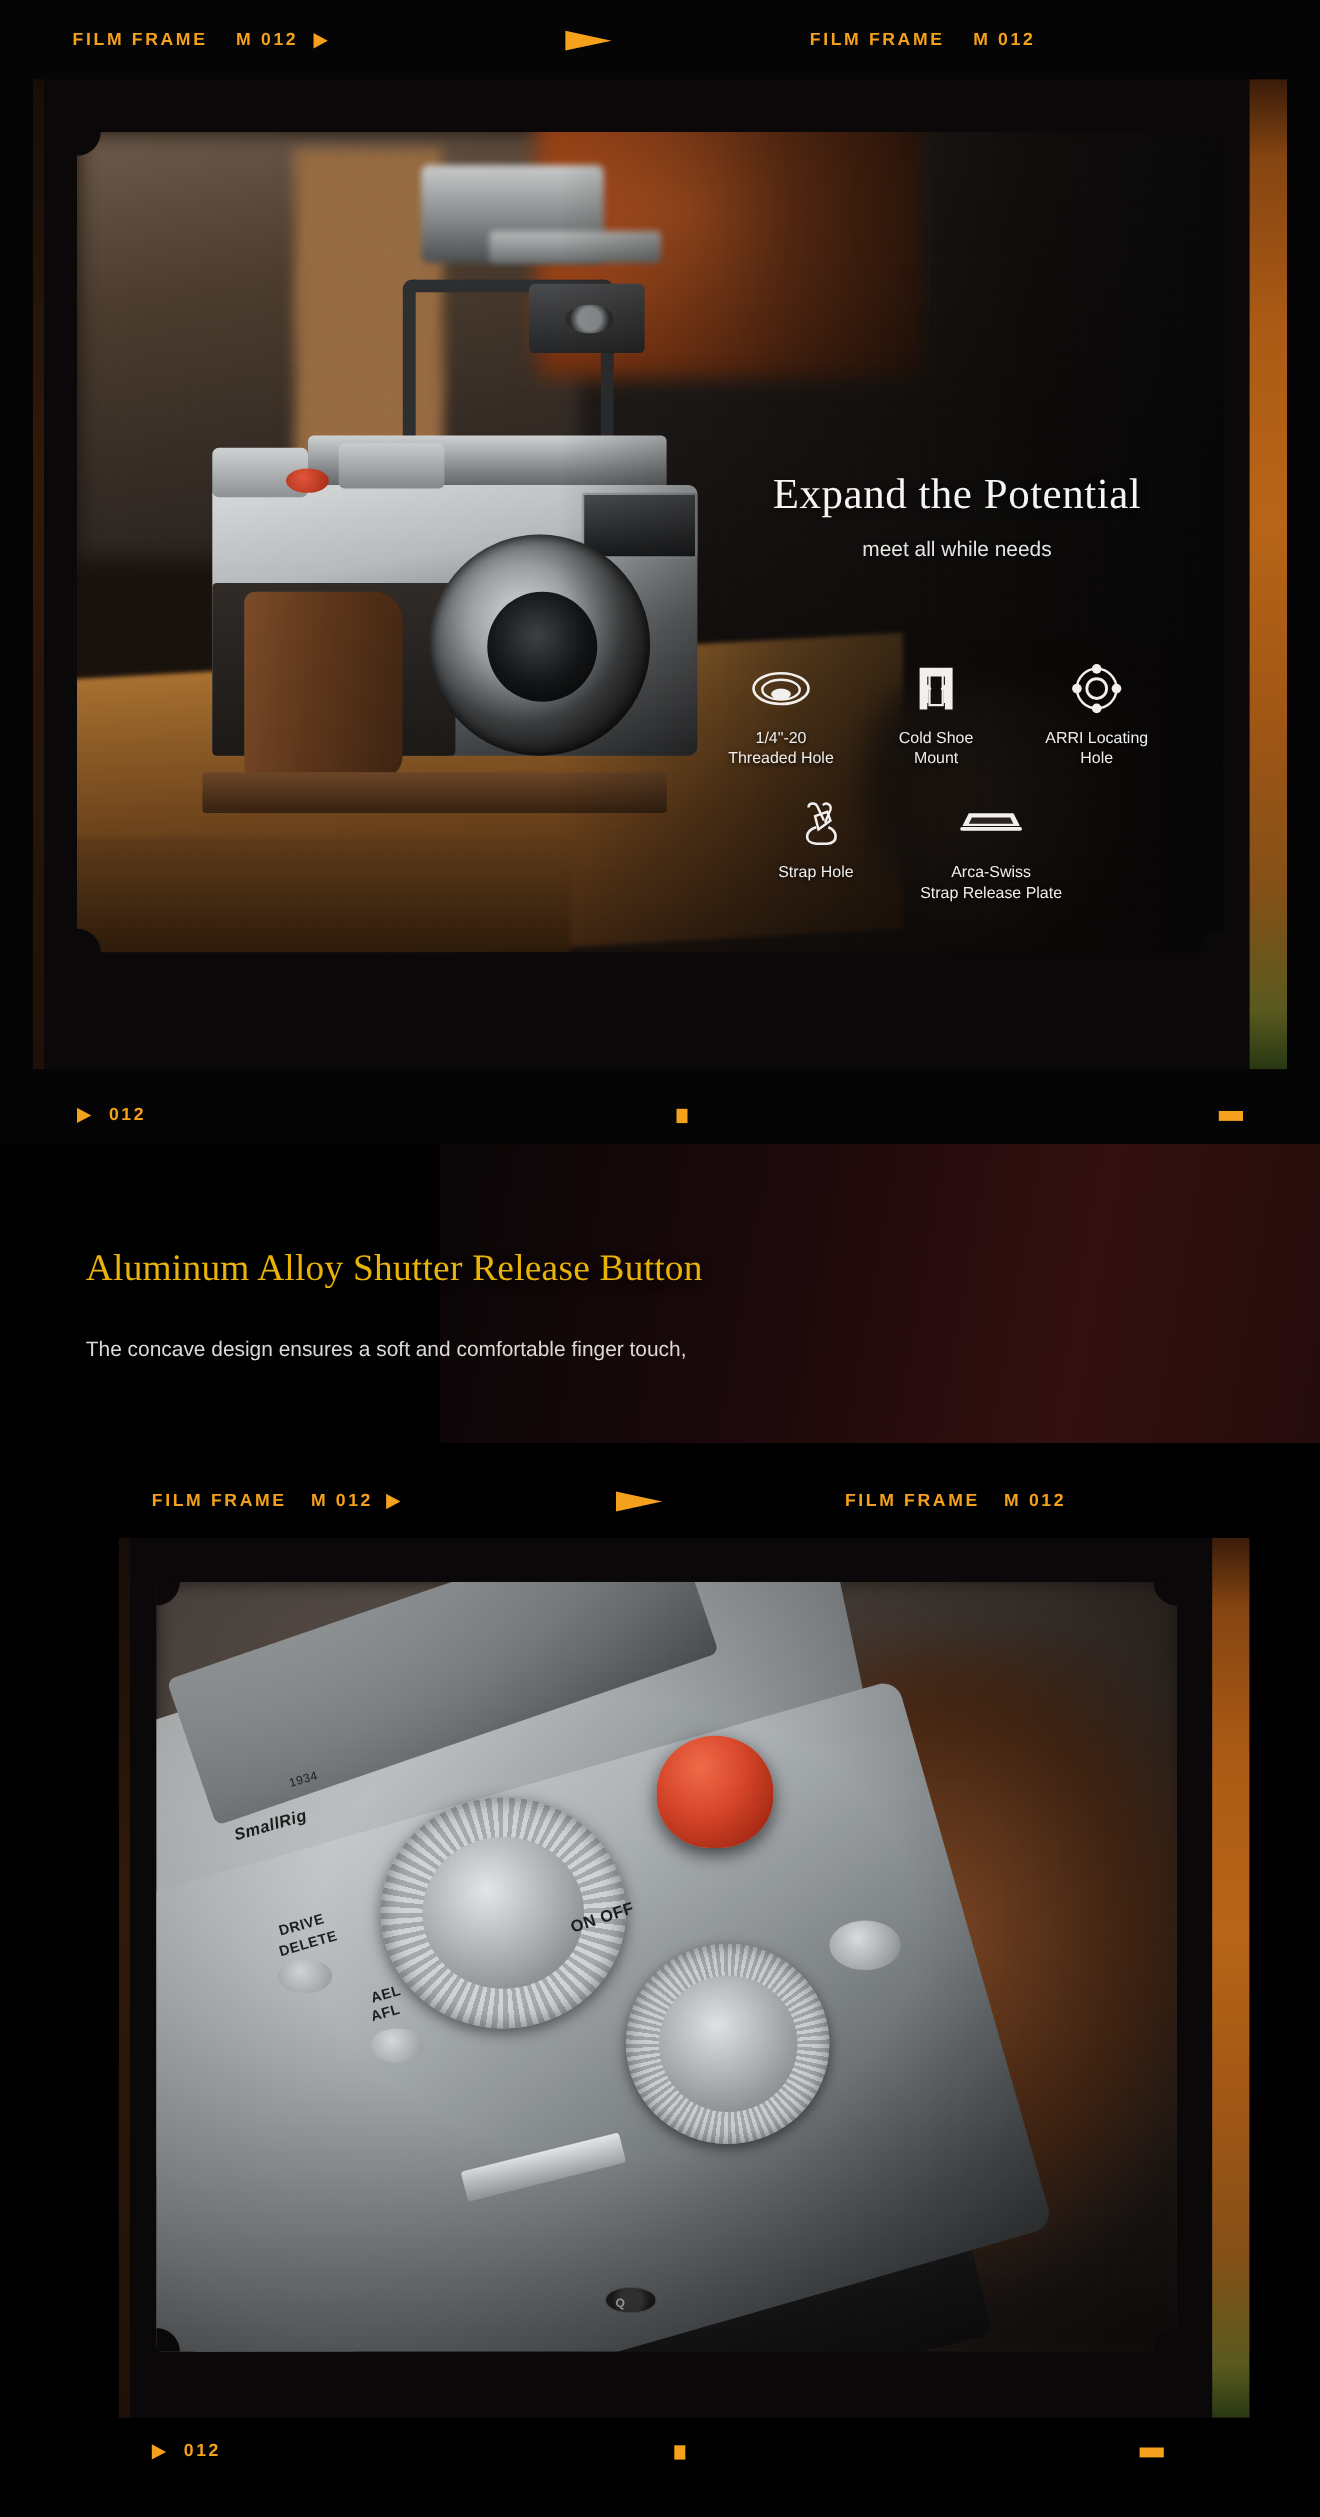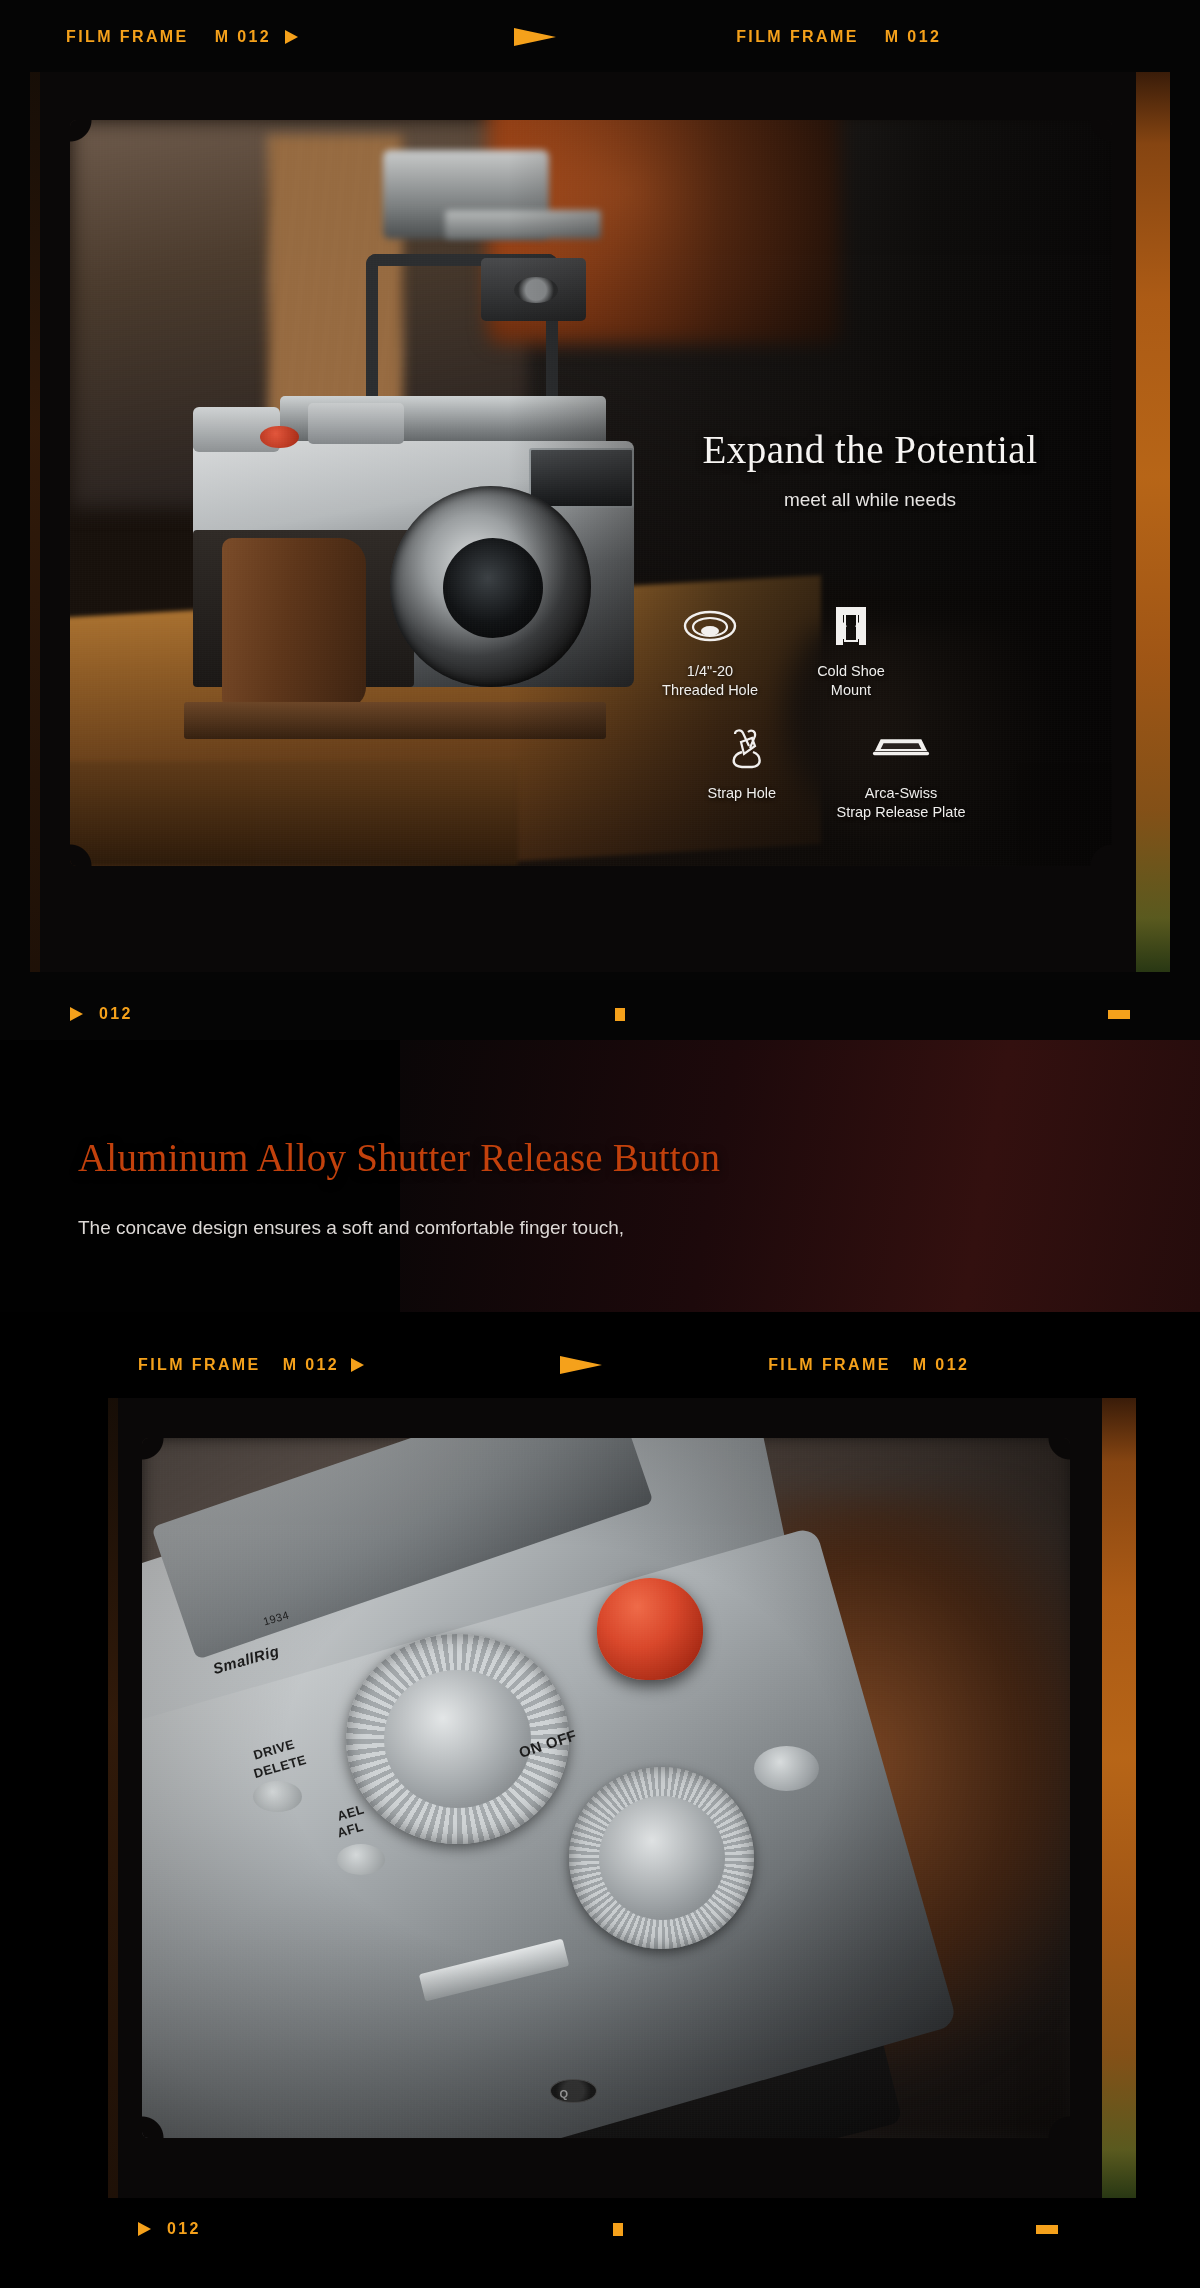--- a/index.html
+++ b/index.html
@@ -304,22 +304,22 @@
   }
   .s2-bg-rest {
     position:absolute; left:0; top:272px; width:1200px; height:976px;
     background:#000;
   }
 
   .s2-heading {
     position:absolute;
     left:78px; top:1135px;
     font-family: "Liberation Serif", serif;
-    font-size: 39px;
-    color:#c2410c;
+    font-size: 34px;
+    color:#eab308;
     letter-spacing:.2px;
     text-shadow: 0 2px 10px rgba(0,0,0,.9);
   }
   .s2-sub {
     position:absolute;
     left:78px; top:1213px;
     font-size:19px; line-height:1.62;
     color:#ddd9d6;
   }
 
@@ -520,20 +520,36 @@
                 <path d="M31 36 V20 M31 20 l-3 4 M31 20 l3 4" stroke="#f2f0ee" stroke-width="2.2" fill="none"></path>
                 <rect x="17" y="8" width="12" height="30" fill="none" stroke="#f2f0ee" stroke-width="2"></rect>
               </svg>
             </div>
             <div class="feat-lbl">
               <div>Cold Shoe</div>
               <div>Mount</div>
             </div>
           </div>
 
+          <div class="feat" style="width:130px;">
+            <div class="feat-ico">
+              <svg width="48" height="48" viewBox="0 0 48 48">
+                <circle cx="24" cy="24" r="18" fill="none" stroke="#f2f0ee" stroke-width="2.2"></circle>
+                <circle cx="24" cy="24" r="9" fill="none" stroke="#f2f0ee" stroke-width="2.6"></circle>
+                <circle cx="24" cy="6" r="4.4" fill="#f2f0ee"></circle>
+                <circle cx="24" cy="42" r="4.4" fill="#f2f0ee"></circle>
+                <circle cx="6" cy="24" r="4.4" fill="#f2f0ee"></circle>
+                <circle cx="42" cy="24" r="4.4" fill="#f2f0ee"></circle>
+              </svg>
+            </div>
+            <div class="feat-lbl">
+              <div>ARRI Locating</div>
+              <div>Hole</div>
+            </div>
+          </div>
         </div>
 
         <div class="feat-row" style="gap:30px; margin-top:22px; padding-left:8px;">
 
           <div class="feat" style="width:118px;align-items:flex-end;">
             <div class="feat-ico">
               <svg width="48" height="48" viewBox="0 0 48 48">
                 <path d="M13 10 C13 6 19 5 21 9 L27 22" fill="none" stroke="#f2f0ee" stroke-width="2.2"></path>
                 <path d="M26 8 C29 5 34 7 33 12 L28 24" fill="none" stroke="#f2f0ee" stroke-width="2.2"></path>
                 <path d="M19 18 L30 14 L33 22 L22 30 Z" fill="none" stroke="#f2f0ee" stroke-width="2.2"></path>

